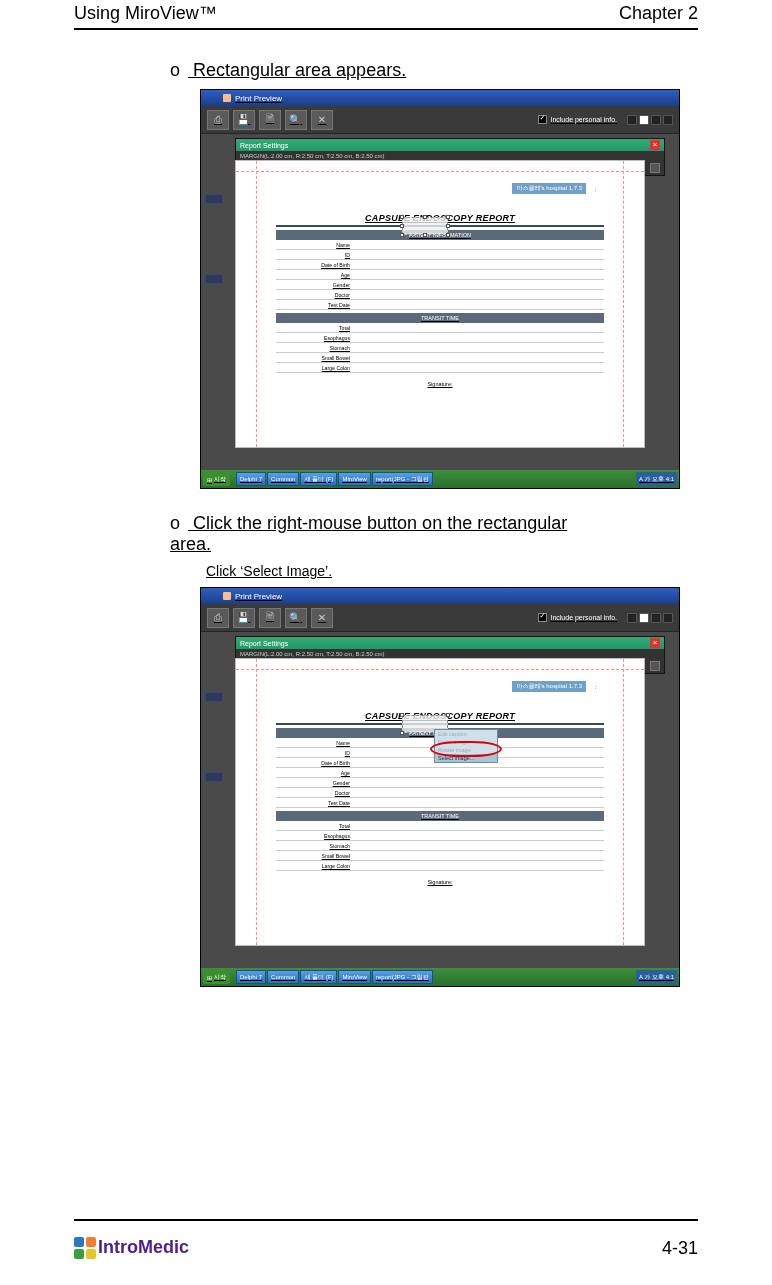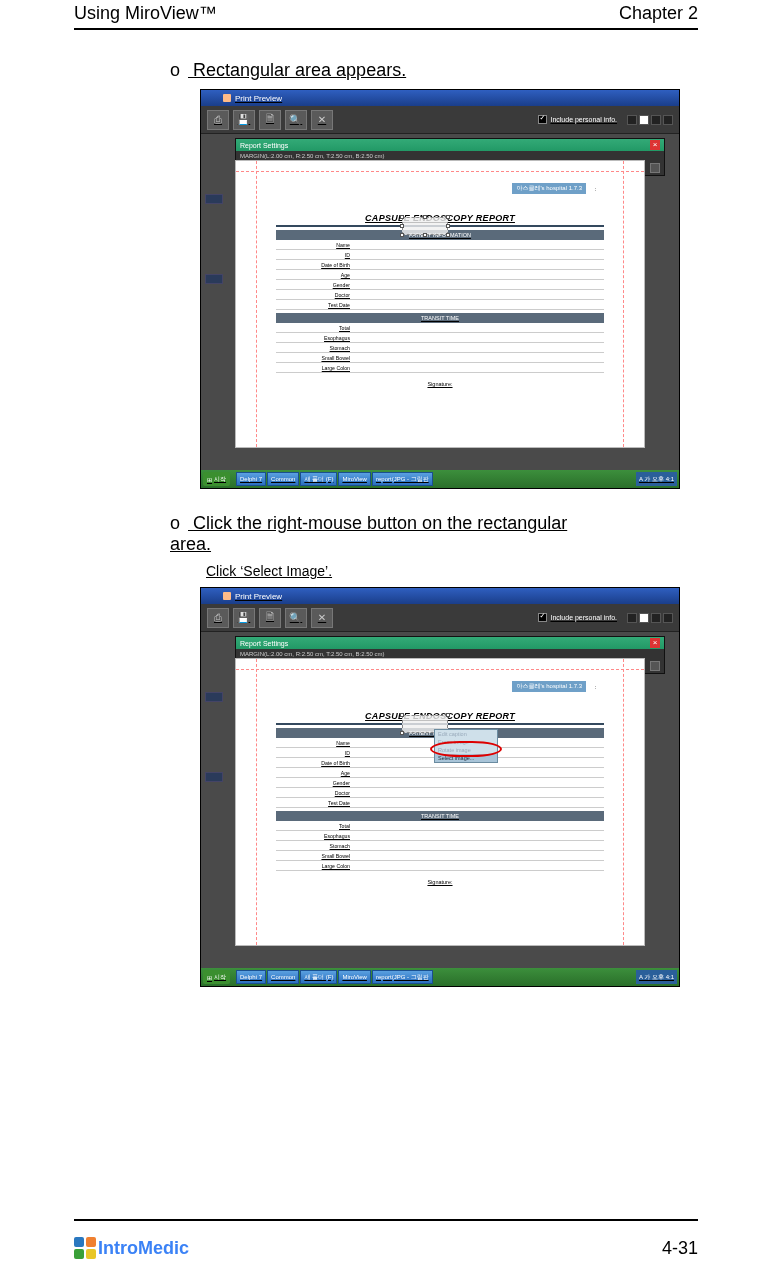--- a/index.html
+++ b/index.html
@@ -199,21 +199,21 @@
 
   
   hr.bot-rule{
     position:absolute; bottom:64px; left:74px; right:74px;
     border:none; border-top:2px solid #000;
   }
   .footer-row{
     position:absolute; bottom:26px; left:74px; right:74px;
     display:flex; justify-content:space-between; align-items:center;
   }
-  .ftr-logo{ display:flex; align-items:center; gap:2px; font-weight:bold; font-size:18px; color:#3b82f6;}
+  .ftr-logo{ display:flex; gap:2px; font-weight:bold; font-size:18px; color:#4c1d95;}
   .logo-tiles{ display:grid; grid-template-columns:10px 10px; grid-template-rows:10px 10px; gap:2px;}
   .lt{ width:10px; height:10px; border-radius:2px;}
   .lt.b{background:#2a78c0;} .lt.o{background:#f08030;} .lt.g{background:#3aa038;} .lt.y{background:#e8c628;}
   .page-num{ font-size:18px;margin-left:38px; }
 </style>
 </head>
 <body>
 
 <div class="header-row">
   <div class="header-left">Using MiroView™</div>

